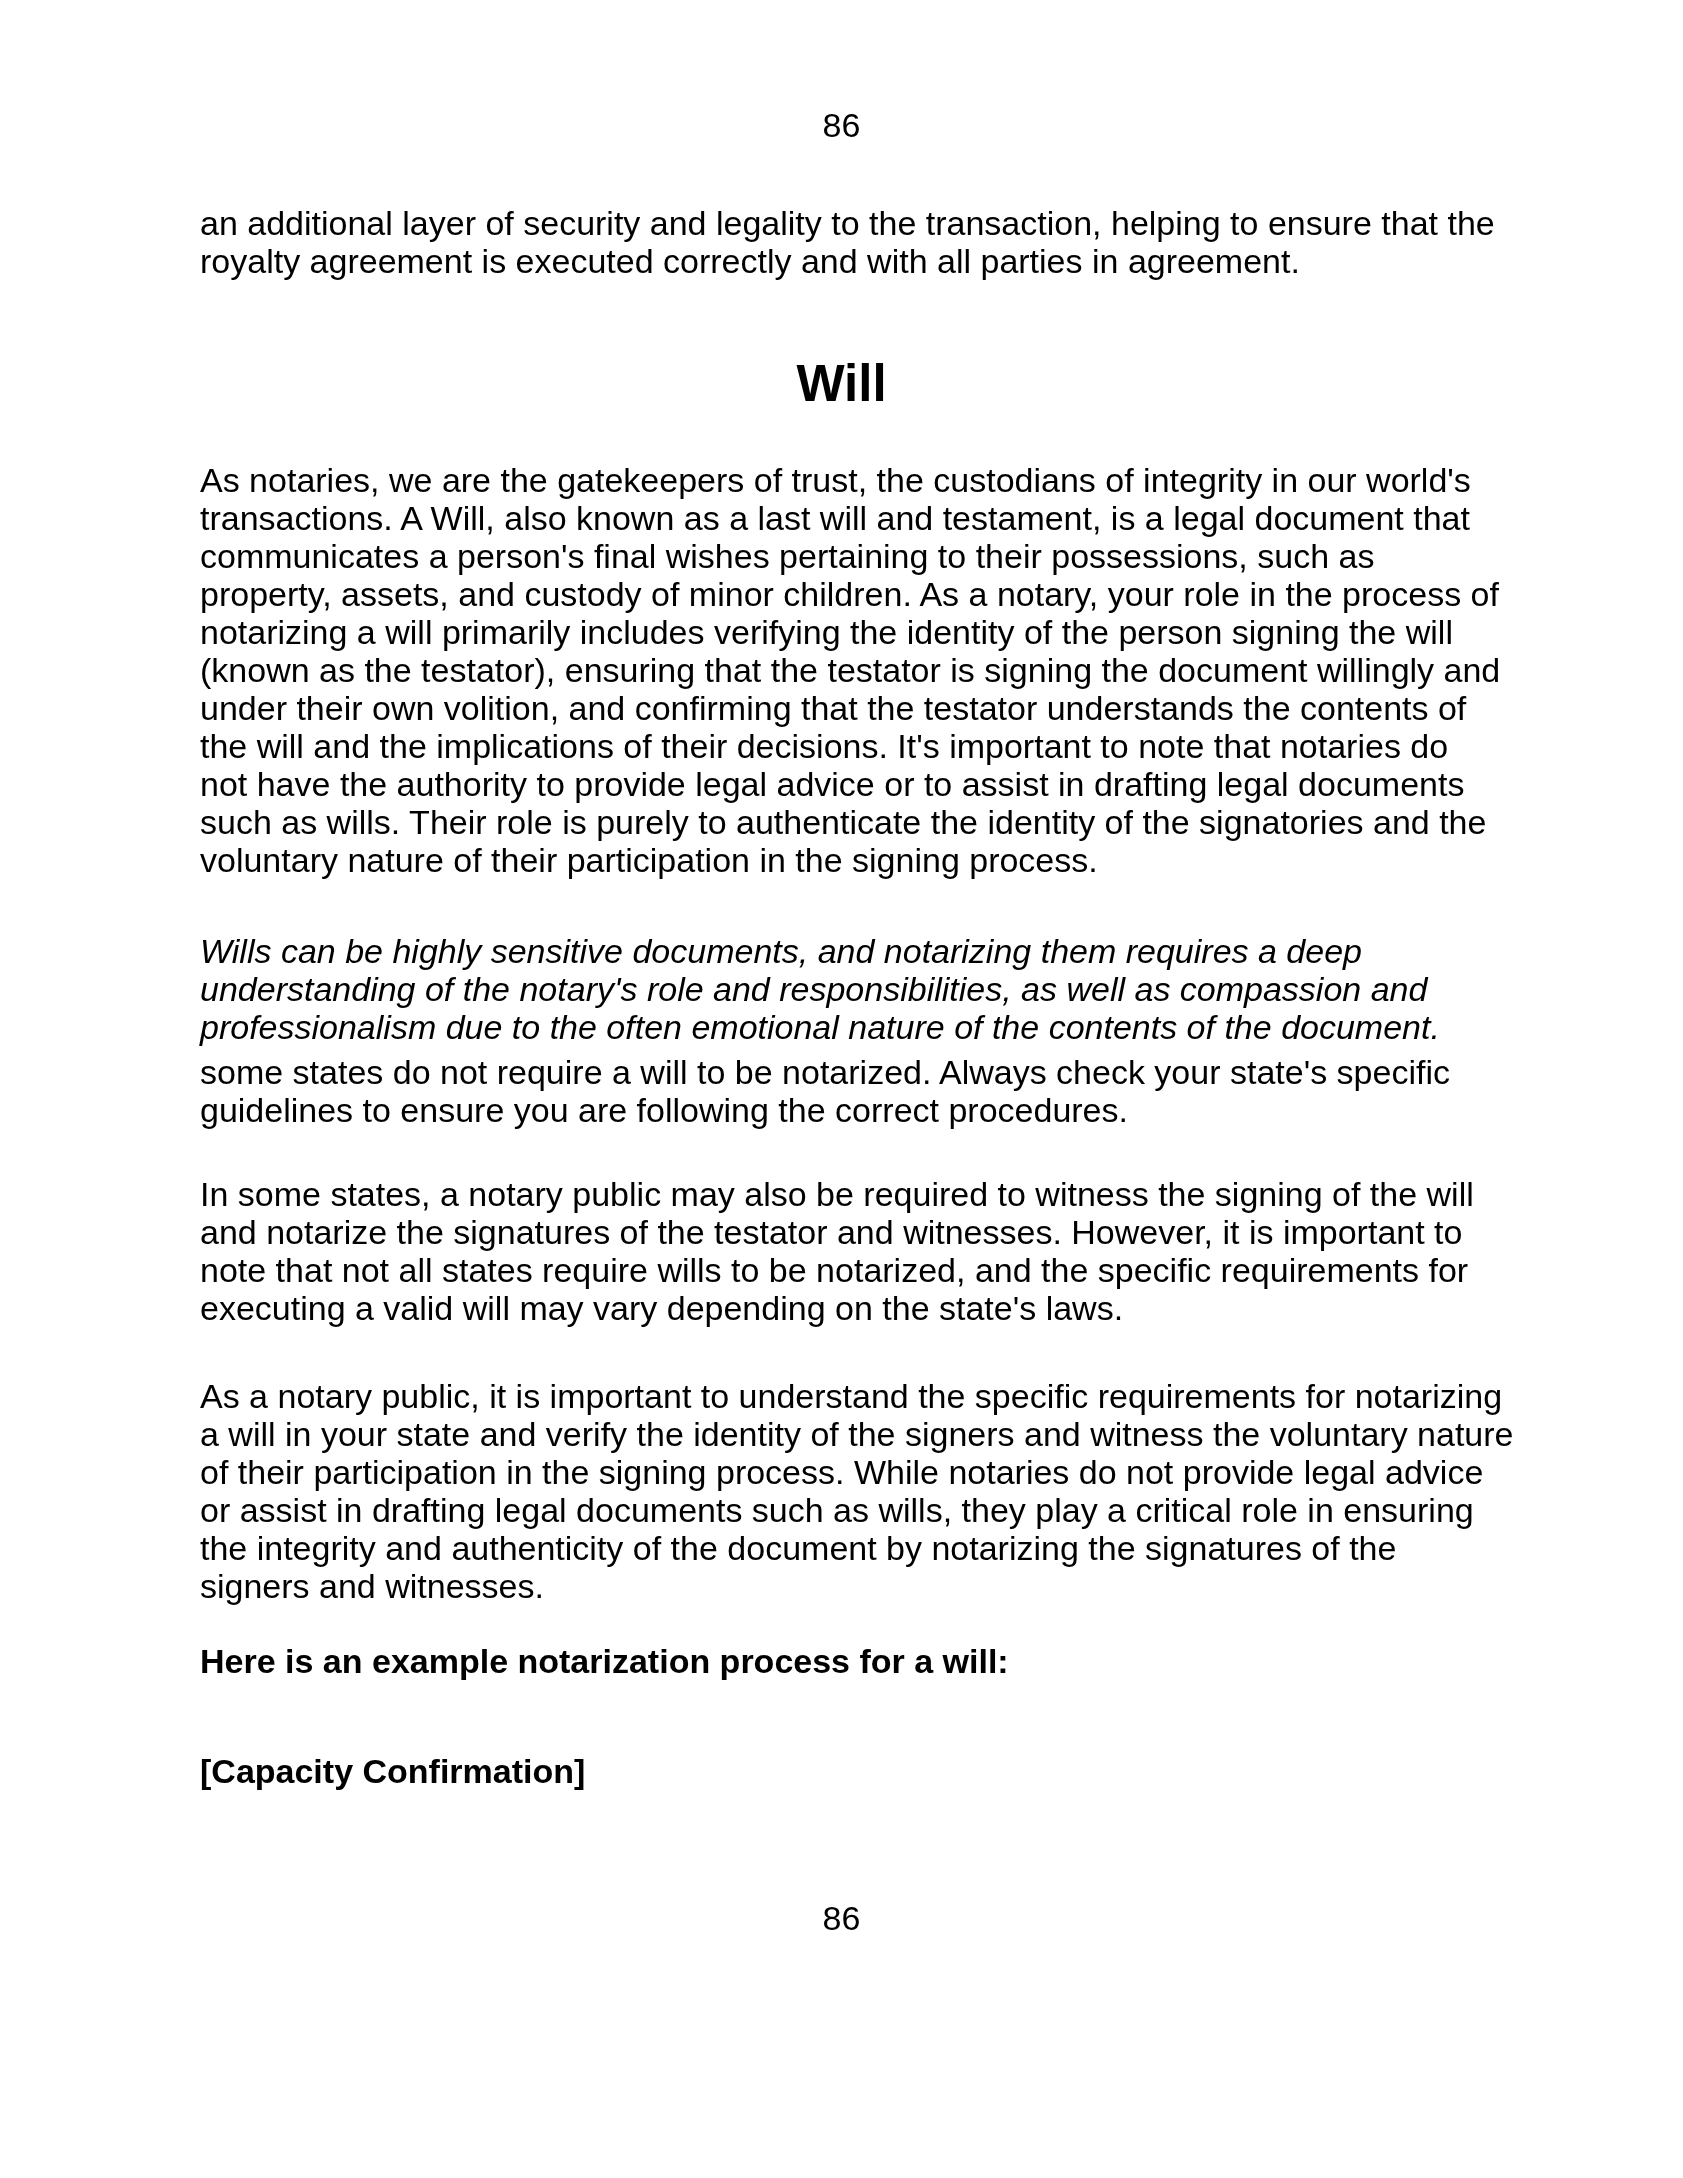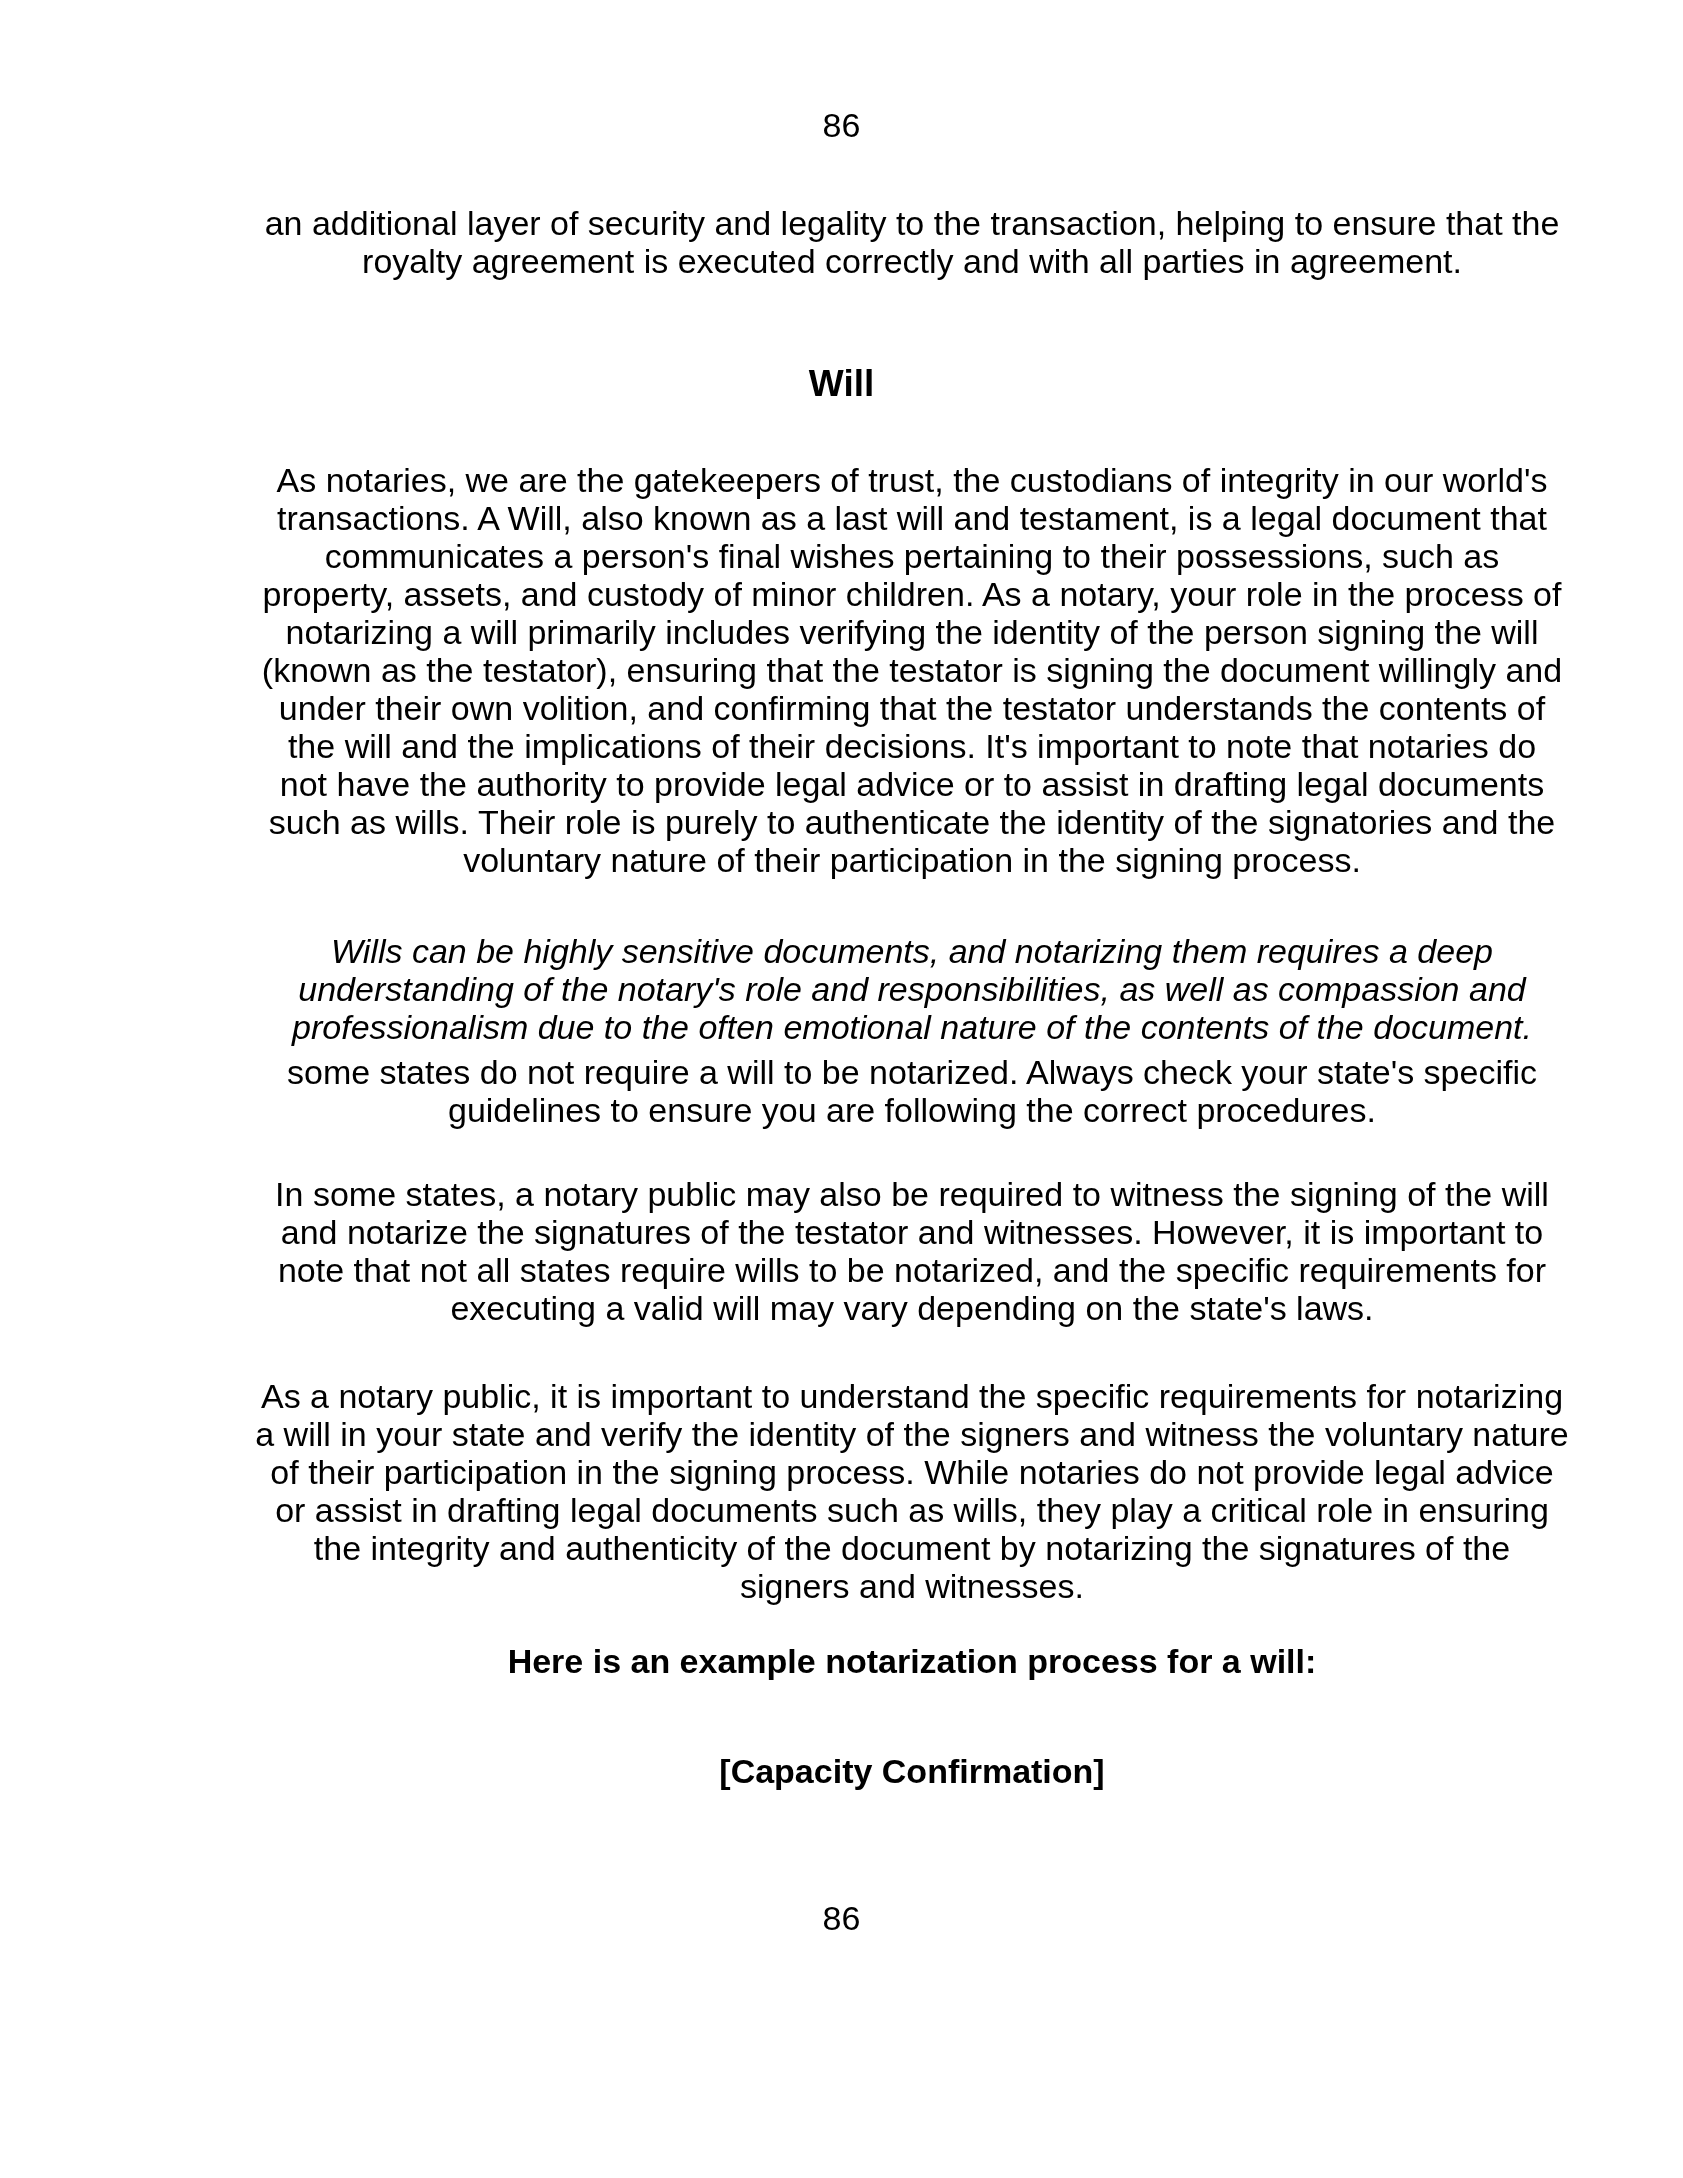--- a/index.html
+++ b/index.html
@@ -20,30 +20,29 @@
     line-height: 38px;
     overflow: hidden;
   }
   .pagenum {
     text-align: center;
     margin: 8px;
   }
   .bodyblock {
     margin: 0 59px 0 200px;
     white-space: pre-line;
-    text-align: center;
   }
   .bold {
     font-weight: bold;
   }
   #hdr-num        { margin-bottom: 60px; }
   #para-intro     { margin-bottom: 73px; }
   #section-heading {
     font-family: "Liberation Sans", "DejaVu Sans", sans-serif;
-    font-size: 37px;
+    font-size: 51px;
     line-height: 61px;
     font-weight: bold;
     text-align: center;
     margin: 12px 0 47px 0;
   }
   #para-0 { margin-bottom: 53px; }
   #para-1 { margin-bottom: 7px; font-style: italic;  }
   #para-2 { margin-bottom: 46px; }
   #para-3 { margin-bottom: 54px; }
   #para-4 { margin-bottom: 50px; }

